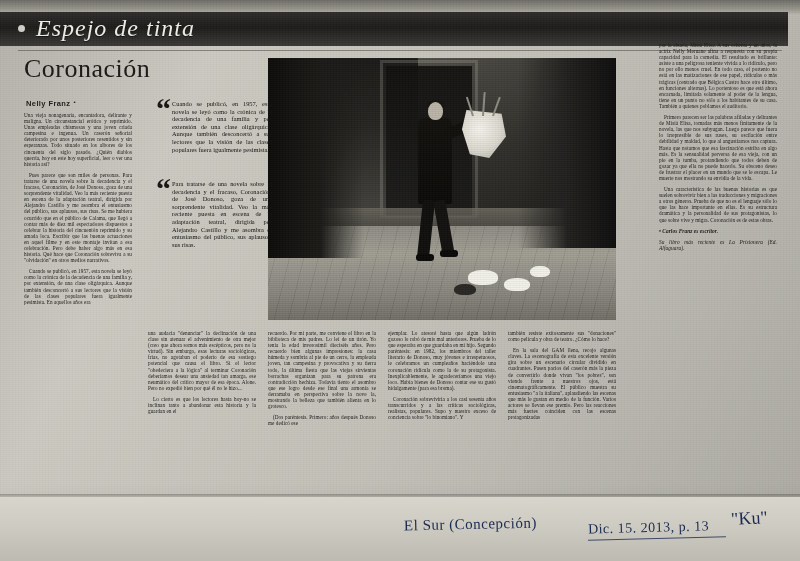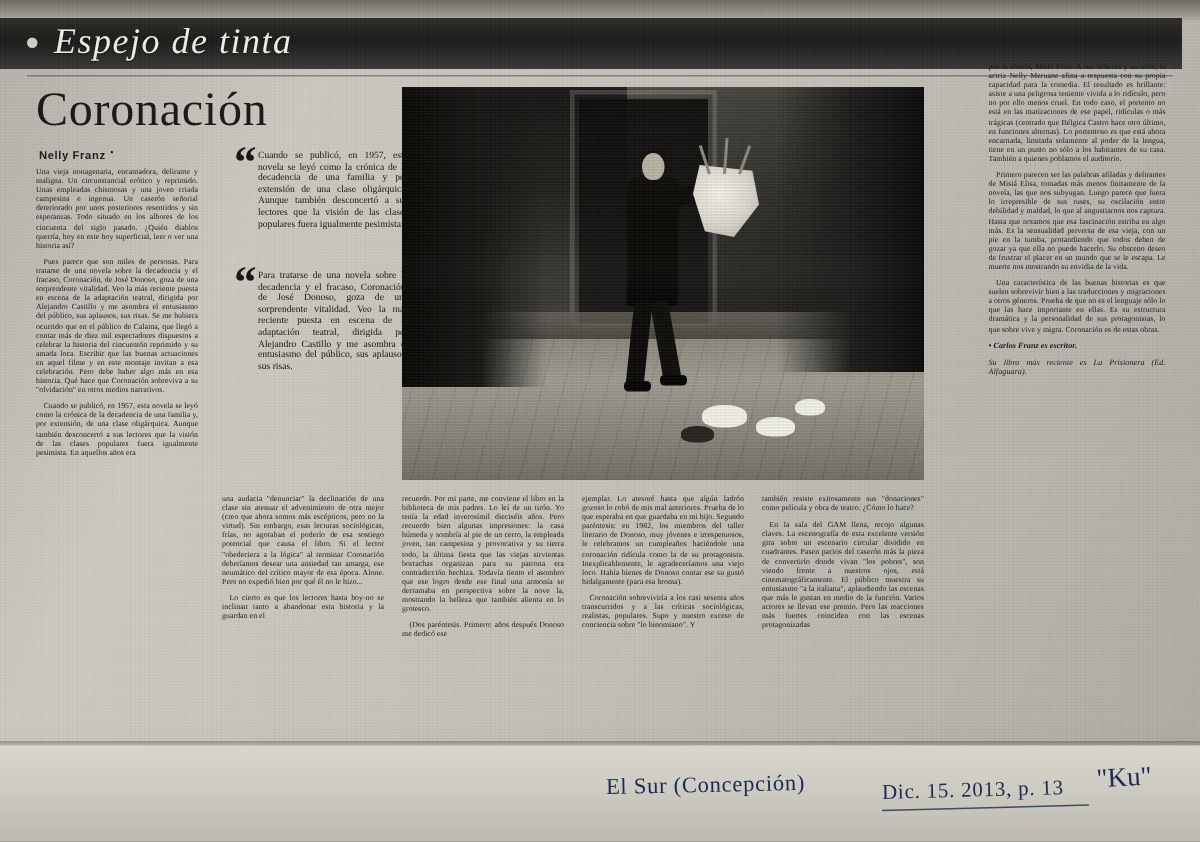--- a/index.html
+++ b/index.html
@@ -72,21 +72,21 @@
     left: 18px; top: 50px;
     width: 764px; height: 1px;
     background: #55534d;
     opacity: 0.6;
   }
   
   .headline {
     position: absolute;
     left: 24px; top: 54px;
     font-family: "Liberation Serif", serif;
-    font-size: 32px;
+    font-size: 26px;
     font-weight: normal;
     letter-spacing: 0.5px;
     color: #1a1918;
   }
   .byline {
     position: absolute;
     left: 26px; top: 99px;
     font-family: "Liberation Sans", sans-serif;
     font-size: 7.5px;
     font-weight: bold;

